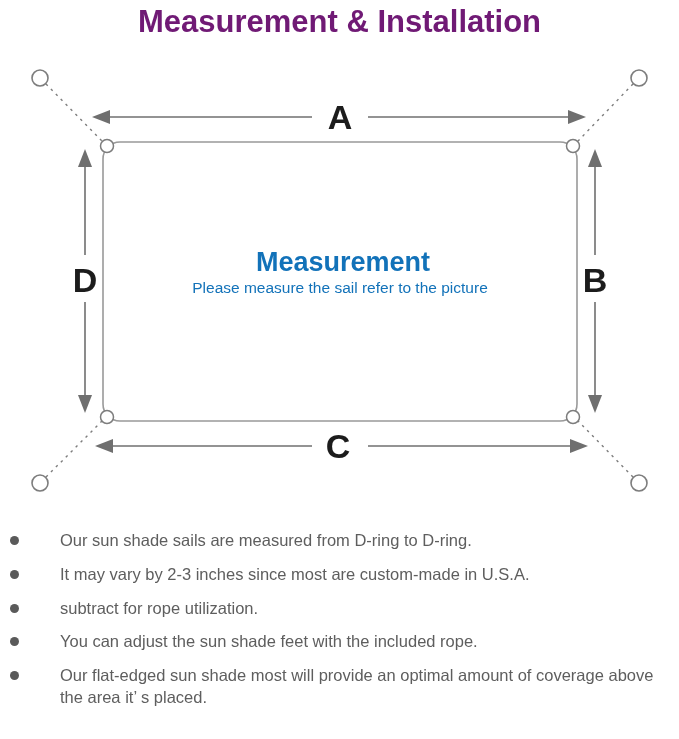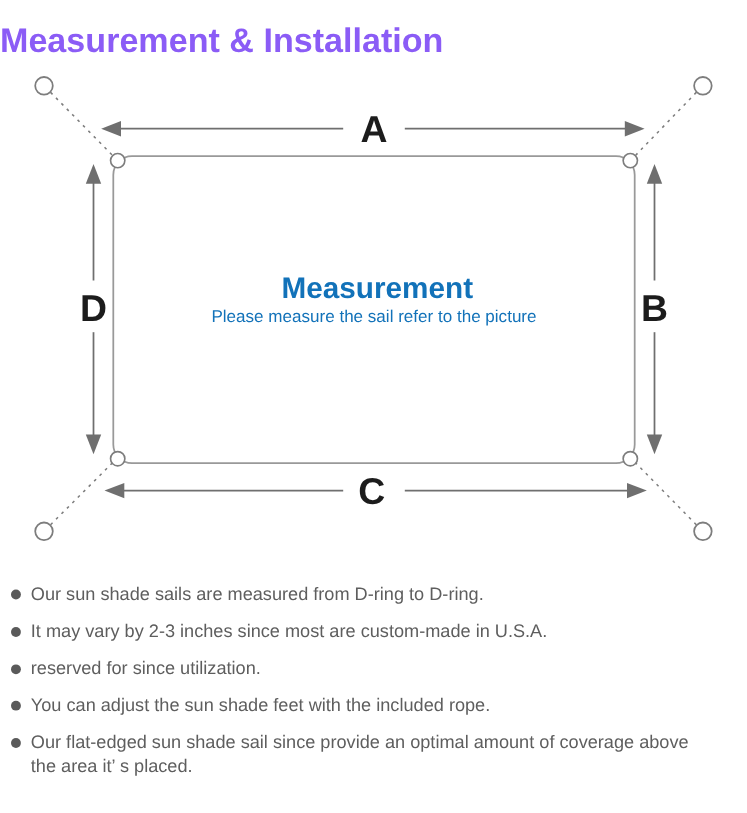--- a/index.html
+++ b/index.html
@@ -12,26 +12,26 @@
     font-family: "Liberation Sans", sans-serif;
   }
   .page {
     position: relative;
     width: 679px;
     height: 739px;
     background: #ffffff;
   }
   .page-title {
     margin: 0;
-    padding-top: 20px;
-    text-align: left;
+    padding-top: 5px;
+    text-align: center;
     font-size: 31px;
     font-weight: bold;
     letter-spacing: 0px;
-    color: #8b5cf6;
+    color: #701a75;
     line-height: 1.1;
   }
   .diagram-wrap {
     position: absolute;
     top: 50px;
     left: 0;
     width: 679px;
     height: 470px;
   }
   svg .outline { fill: none; stroke: #999999; stroke-width: 1.6; }
@@ -62,20 +62,21 @@
     top: 524px;
     left: 0;
     width: 679px;
     box-sizing: border-box;
     padding: 6px 4px 0 10px;
   }
   .note-item {
     display: flex;
     align-items: flex-start;
     margin-bottom: 12px;
+    gap: 32px;
   }
   .note-bullet {
     flex: 0 0 auto;
     width: 9px;
     height: 9px;
     border-radius: 50%;
     background: #5a5a5a;
     margin: 6px 9px 0 0;
   }
   .note-text {
@@ -161,33 +162,33 @@
     <div class="note-item">
       <span class="note-bullet"></span>
       <div class="note-text">
         <div>It may vary by 2-3 inches since most are custom-made in U.S.A.</div>
       </div>
     </div>
 
     <div class="note-item">
       <span class="note-bullet"></span>
       <div class="note-text">
-        <div>reserved for since utilization.</div>
+        <div>subtract for rope utilization.</div>
       </div>
     </div>
 
     <div class="note-item">
       <span class="note-bullet"></span>
       <div class="note-text">
         <div>You can adjust the sun shade feet with the included rope.</div>
       </div>
     </div>
 
     <div class="note-item">
       <span class="note-bullet"></span>
       <div class="note-text">
-        <div>Our flat-edged sun shade sail since provide an optimal amount of coverage above</div>
+        <div>Our flat-edged sun shade most will provide an optimal amount of coverage above</div>
         <div>the area it’ s placed.</div>
       </div>
     </div>
 
   </div>
 </div>
 
 </body></html>

